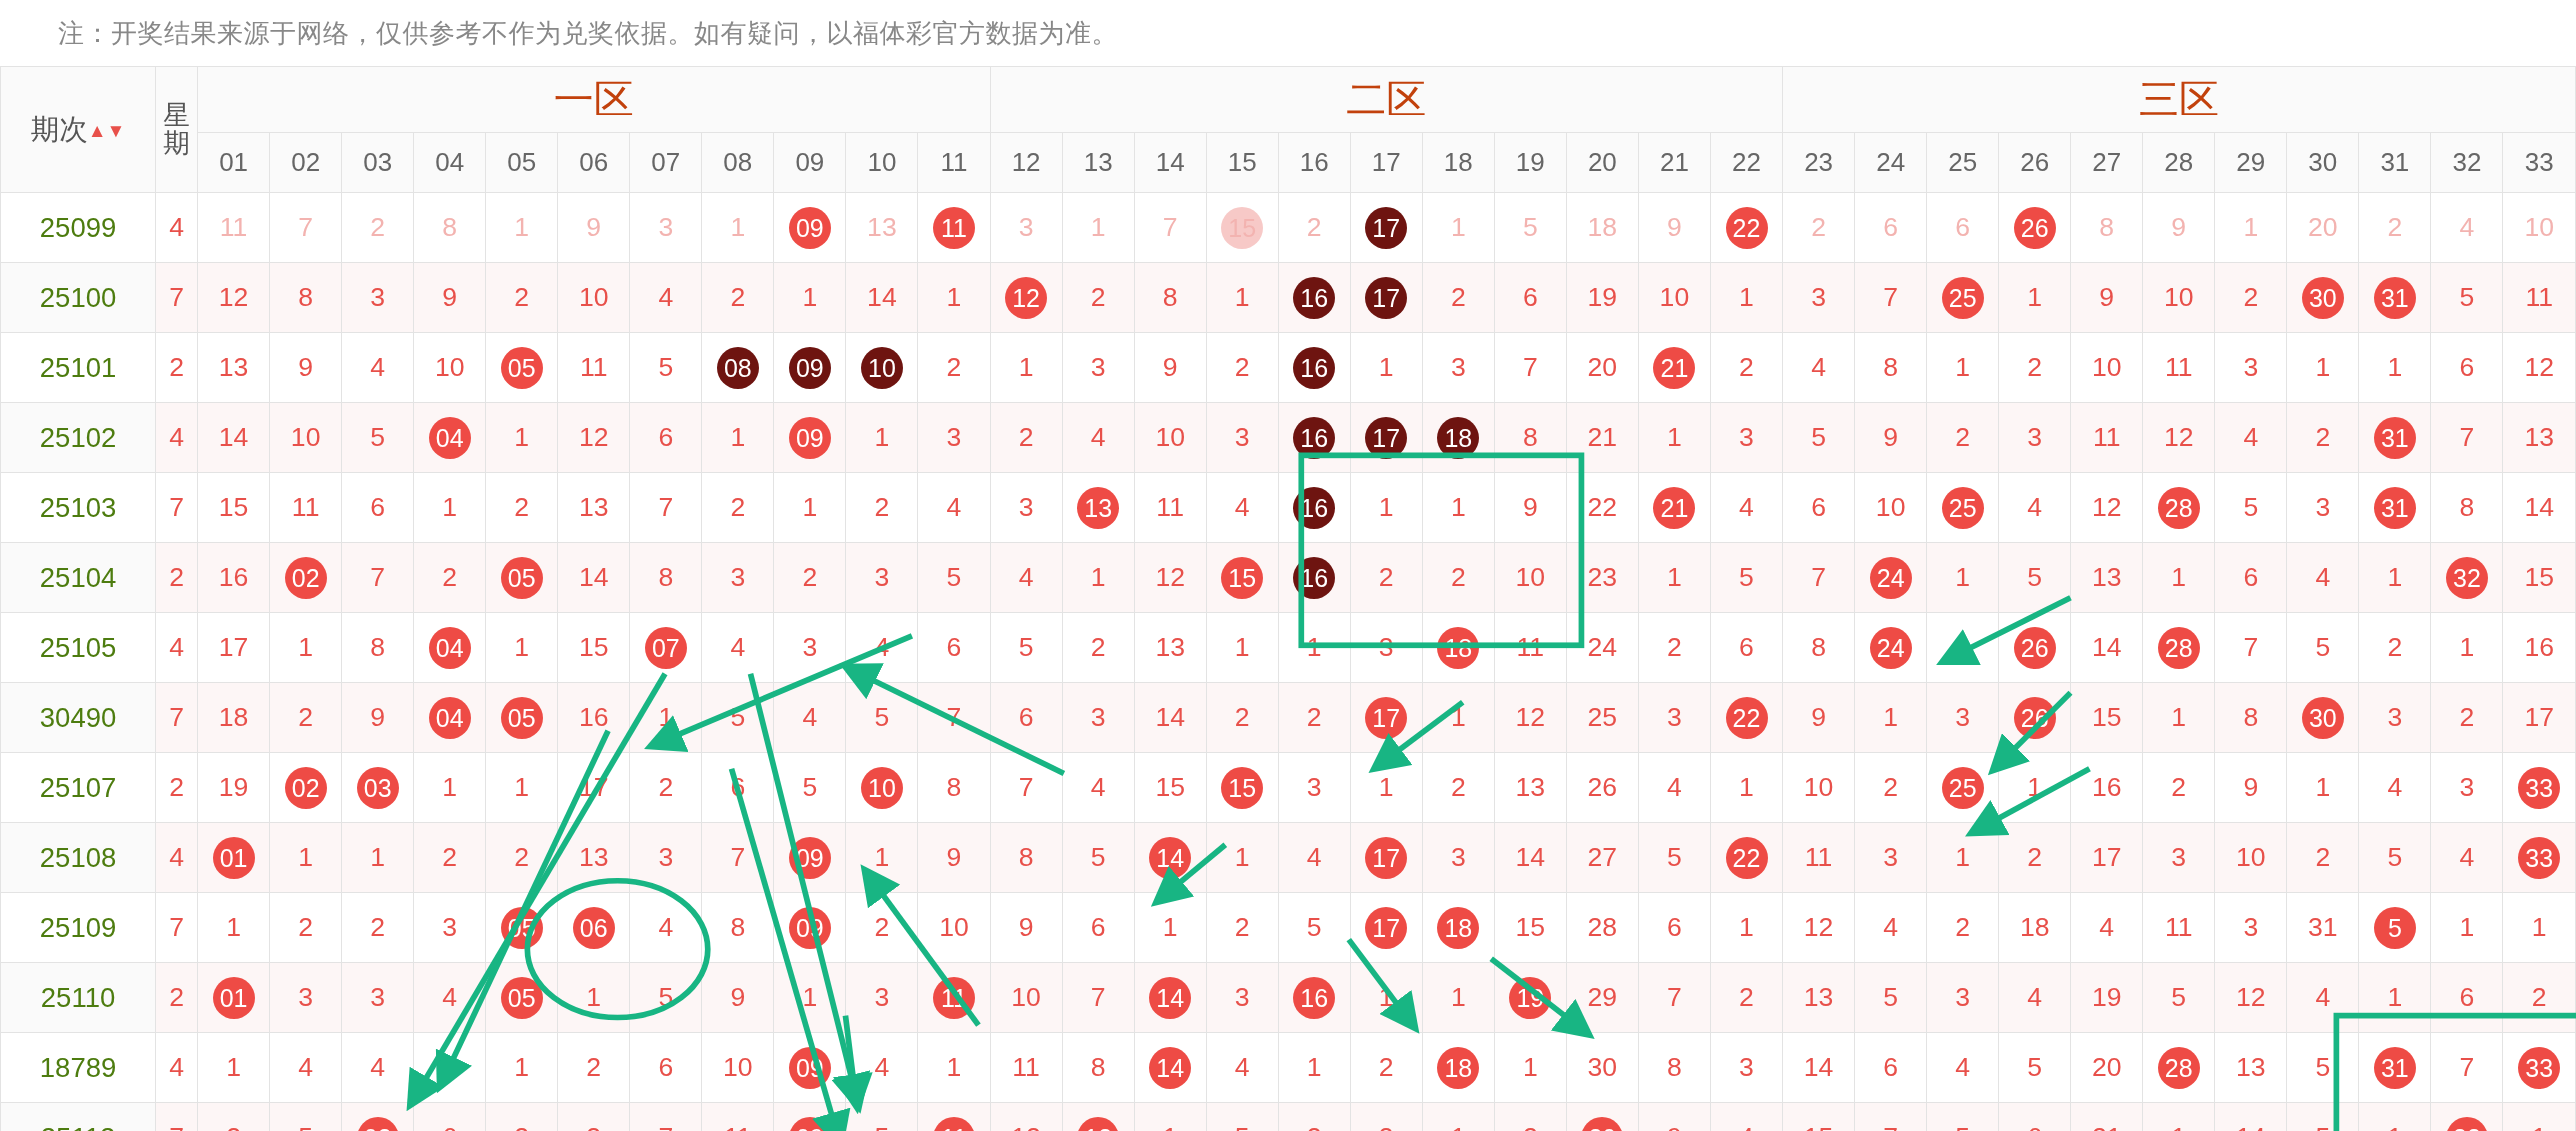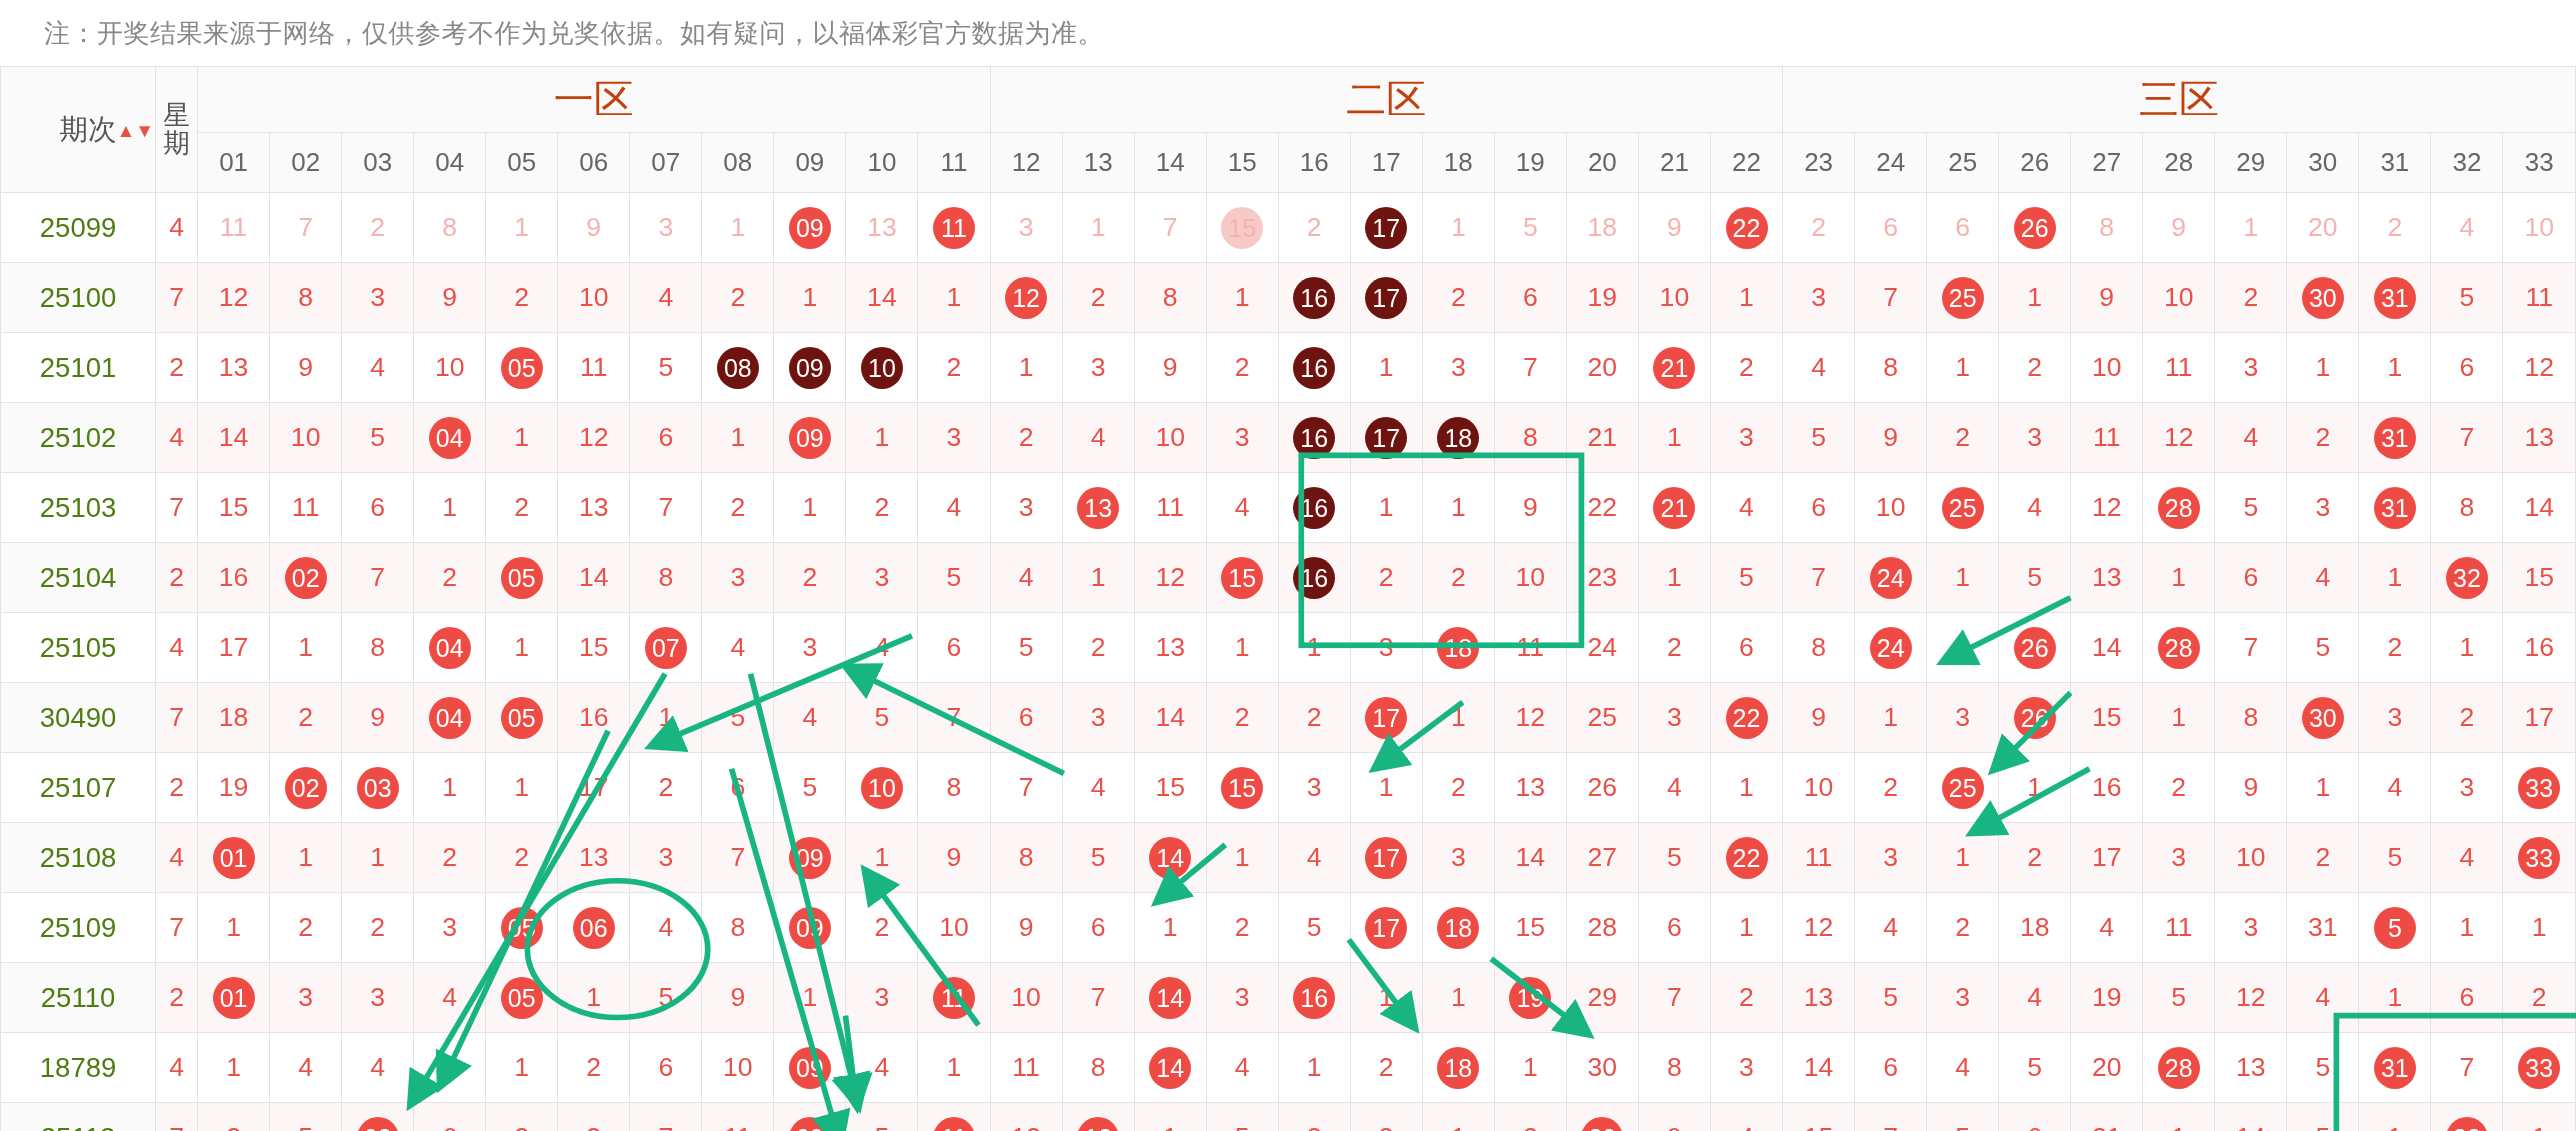--- a/index.html
+++ b/index.html
@@ -1,22 +1,22 @@
 <!DOCTYPE html>
 <html style="font-size:15px"><head>
 <meta charset="utf-8">
 <style>
   html,body{margin:0;padding:0;background:#fff;}
   body{font-family:"Liberation Sans","DejaVu Sans",sans-serif;width:2576px;height:1131px;overflow:hidden;position:relative;}
-  .note{height:66px;display:flex;align-items:center;padding-left:44px;box-sizing:border-box;color:#888;font-size:26px;letter-spacing:0.5px;}
+  .note{height:66px;display:flex;align-items:center;padding-left:58px;box-sizing:border-box;color:#888;font-size:26px;letter-spacing:0.5px;}
   .wrap{position:relative;width:2576px;}
   table{border-collapse:collapse;table-layout:fixed;width:2576px;}
   th,td{border:0.9px solid #e3e3e3;text-align:center;vertical-align:middle;font-size:26.6px;color:#e8504a;}
   thead th{color:#555;font-weight:normal;background:#fafafa;}
-  .hdr-qici{width:155px;font-size:28.5px;color:#555;text-align:right;}
+  .hdr-qici{width:155px;font-size:28.5px;color:#555;}
   .hdr-week{width:42px;font-size:26.6px;color:#555;line-height:1.05;}
   .zone{font-size:40px;color:#c2410c;height:63px;}
   .numhdr{height:57px;font-size:26px;color:#666;}
   tbody td{height:67px;}
   .qici{color:#4d7c0f;font-size:27.5px;background:#fff;}
   .week{color:#e8504a;font-size:26.6px;}
   tbody tr:nth-child(even) td{background:#fdf6f6;}
   tbody tr:nth-child(odd) td{background:#ffffff;}
   tbody tr:nth-child(even) td.qici{background:#fafafa;}
   tbody tr:nth-child(odd) td.qici{background:#ffffff;}

